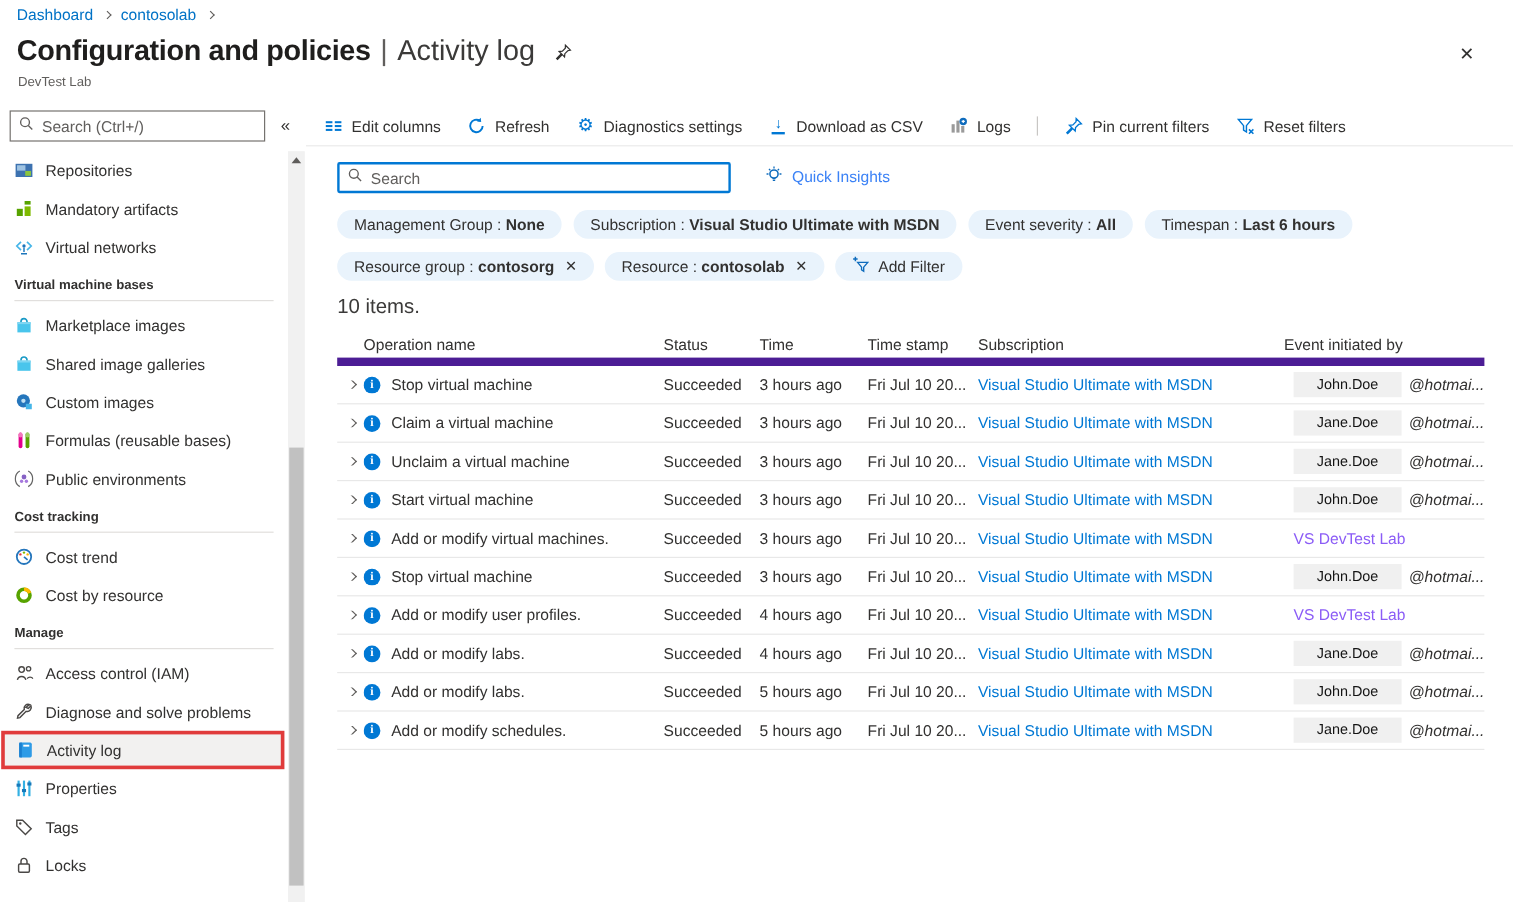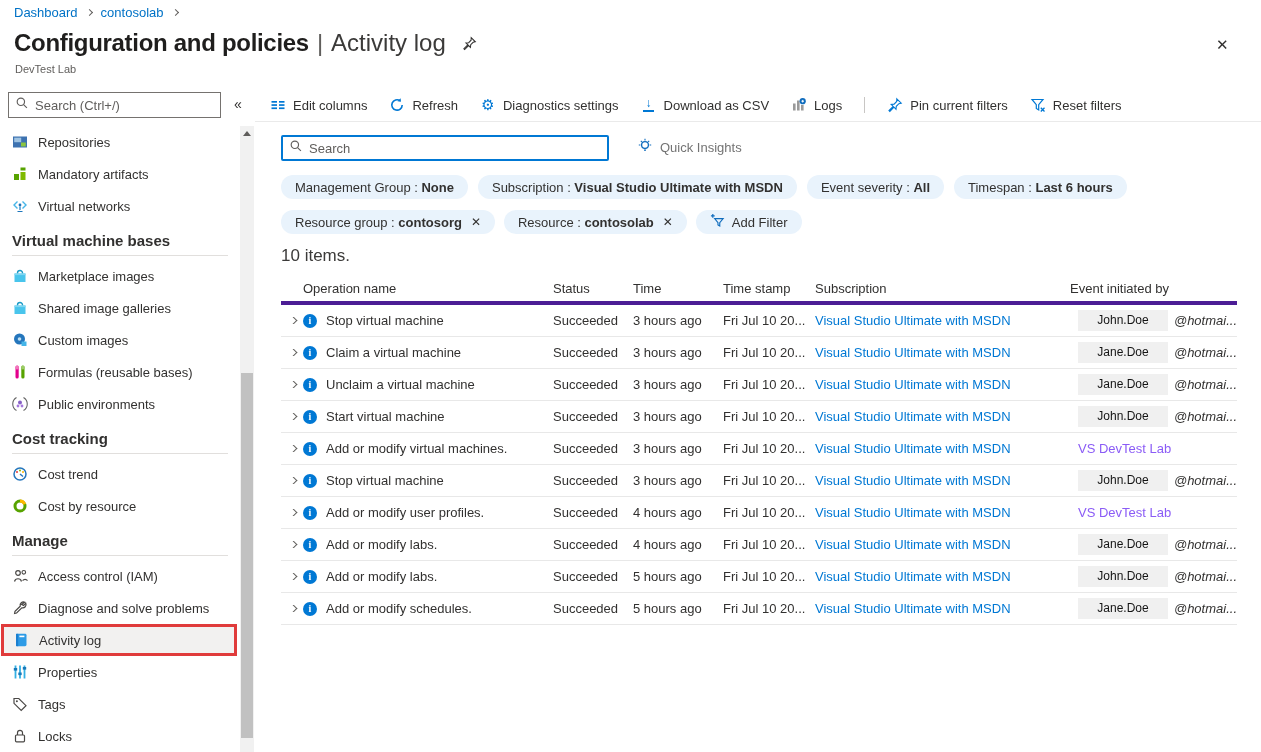--- a/index.html
+++ b/index.html
@@ -22,54 +22,54 @@
   
   .sidebar { position:absolute; left:0; top:86px; bottom:0; width:255px; }
   .side-search { position:absolute; left:8px; top:6px; width:213px; height:26px; border:1px solid #75726f; background:#fff; display:flex; align-items:center; padding:0 6px; gap:6px; }
   .side-search input { border:0; outline:0; width:100%; font-size:13px; font-family:inherit; color:#323130; }
   .side-search input::placeholder { color:#605e5c; }
   .collapse-btn { position:absolute; left:234px; top:10px; font-size:14px; color:#323130; cursor:pointer; }
   .nav { position:absolute; left:0; top:40px; width:240px; }
   .nav-item { display:flex; align-items:center; gap:10px; height:32px; padding-left:12px; width:238px; cursor:pointer; font-size:13px; color:#323130; }
   .nav-item .icon { width:16px; height:16px; flex:none; display:inline-flex; }
   .nav-item.selected { background:#f2f1f0; border:3px solid #e03b3b; padding-left:9px; width:236px; margin-left:1px; }
-  .nav-header { font-size:15px; font-weight:bold; color:#323130; padding:10px 0 6px 12px; }
+  .nav-header { font-size:11px; font-weight:bold; color:#323130; padding:10px 0 6px 12px; }
   .nav-header-line { border-bottom:1px solid #e1dfdd; margin:0 12px 4px 12px; }
   .side-scrollbar { position:absolute; left:240px; top:40px; bottom:0; width:14px; background:#f1f1f1; }
   .sb-up { position:absolute; left:3px; top:5px; width:0; height:0; border-left:4px solid transparent; border-right:4px solid transparent; border-bottom:5px solid #5f5d5b; }
   .sb-thumb { position:absolute; left:1px; top:247px; width:12px; height:365px; background:#c1c1c1; }
 
   
   .toolbar { position:absolute; left:270px; top:92px; display:flex; align-items:center; gap:22px; height:26px; }
   .tbtn { display:flex; align-items:center; gap:7px; background:none; border:0; font-family:inherit; font-size:13px; color:#323130; cursor:pointer; }
   .tbtn .ticon { display:inline-flex; width:16px; height:16px; align-items:center; justify-content:center; }
   .tsep { width:1px; height:16px; background:#c8c6c4; }
   .gear-glyph { color:#0078d4; font-size:15px; line-height:16px; }
   .dlwrap { display:inline-flex; flex-direction:column; align-items:center; }
   .dl-arrow { color:#0078d4; font-weight:bold; font-size:12px; line-height:10px; }
   .dl-bar { width:11px; border-bottom:2px solid #0078d4; margin-top:2px; }
   .toolbar-divider { position:absolute; left:255px; right:0; top:121px; border-top:1px solid #eaeaea; }
 
   .main-search { position:absolute; left:281px; top:135px; width:328px; height:26px; border:2px solid #0078d4; border-radius:2px; display:flex; align-items:center; padding:0 6px; gap:6px; background:#fff; }
   .main-search input { border:0; outline:0; width:100%; font-size:13px; font-family:inherit; color:#323130; }
   .main-search input::placeholder { color:#605e5c; }
-  .quick-insights { position:absolute; left:637px; top:138px; display:flex; align-items:center; gap:7px; font-size:13px; color:#737373; cursor:pointer; }
+  .quick-insights { position:absolute; left:637px; top:138px; display:flex; align-items:center; gap:7px; font-size:13px; color:#3b82f6; cursor:pointer; }
 
   .pill-row1 { position:absolute; left:281px; top:175px; display:flex; gap:10px; }
   .pill-row2 { position:absolute; left:281px; top:210px; display:flex; gap:9px; }
   .pill { display:flex; align-items:center; height:24px; background:#e9f3fc; border-radius:12px; padding:0 14px; font-size:13px; color:#323130; cursor:pointer; white-space:nowrap; }
   .pill-label::after { content:" : "; white-space:pre; }
   .pill-value { font-weight:bold; }
   .pill-x { margin-left:9px; font-size:12px; color:#323130; cursor:pointer; }
   .pill.add-filter { gap:7px; }
 
   .items-count { position:absolute; left:281px; top:246px; font-size:17px; color:#3b3a39; }
 
   .table { position:absolute; left:281px; top:276px; width:956px; }
-  .thead { display:flex; height:29px; align-items:center; border-bottom:4px solid #4c1d95; font-size:13px; color:#323130; }
+  .thead { display:flex; height:29px; align-items:center; border-bottom:7px solid #4c1d95; font-size:13px; color:#323130; }
   .trow { display:flex; height:32px; align-items:center; border-bottom:1px solid #e8e8e8; font-size:13px; cursor:pointer; }
   .cell { flex:none; overflow:hidden; white-space:nowrap; }
   .c-exp { width:22px; display:flex; justify-content:flex-start; padding-left:8px; }
   .c-op { width:250px; display:flex; align-items:center; gap:9px; }
   .c-status { width:80px; }
   .c-time { width:90px; }
   .c-ts { width:92px; }
   .c-sub { width:255px; }
   .c-init { width:167px; display:flex; align-items:center; gap:6px; overflow:visible; }
   .chev { display:inline-block; width:7px; height:7px; border-top:1.6px solid #605e5c; border-right:1.6px solid #605e5c; transform:rotate(45deg); }

